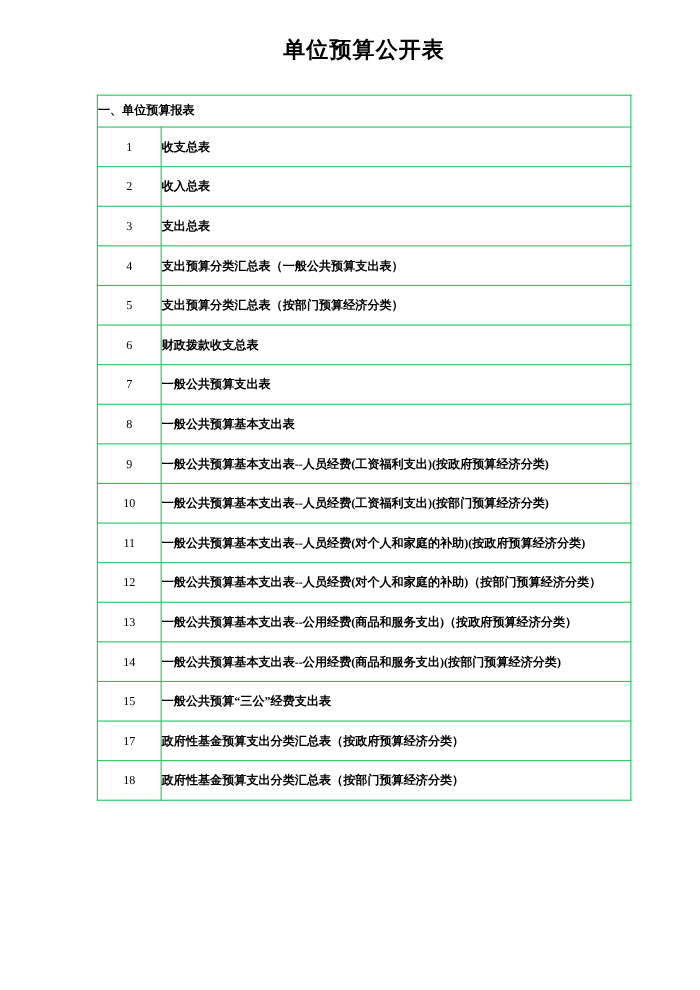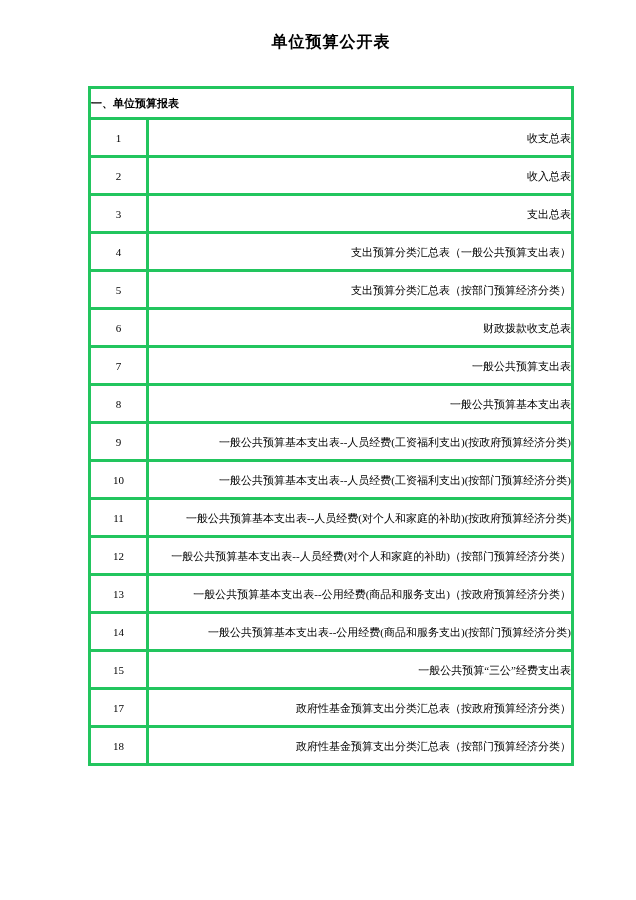--- a/index.html
+++ b/index.html
@@ -17,35 +17,35 @@
     width: 636px;
     height: 900px;
     background: #ffffff;
   }
   .doc-title {
     position: absolute;
     top: 32px;
     left: 88px;
     width: 486px;
     text-align: center;
-    font-size: 16px;
+    font-size: 20px;
     font-weight: bold;
     letter-spacing: 1px;
   }
   table.budget-table {
     position: absolute;
     top: 86px;
     left: 88px;
     width: 486px;
     border-collapse: collapse;
     table-layout: fixed;
     font-size: 11px;
   }
   table.budget-table td, table.budget-table th {
-    border: 3px solid #22c55e;
+    border: 1px solid #22c55e;
     padding: 0;
     line-height: 14px;
     vertical-align: middle;
     margin-top: 41px;
   }
   .section-header td {
     height: 28px;
     font-weight: bold;
     text-align: left;
     padding-left: 4px;
@@ -54,23 +54,24 @@
   .data-row td {
     height: 35px;
   }
   .col-no {
     width: 58px;
   }
   td.cell-no {
     text-align: center;
   }
   td.cell-name {
-    text-align: right;
+    text-align: left;
     padding-left: 6px;
     padding-right: 4px;
+    font-weight: bold;
   }
 </style>
 </head>
 <body>
 
 <div class="page">
 
   <div class="doc-title">单位预算公开表</div>
 
   <table class="budget-table">

